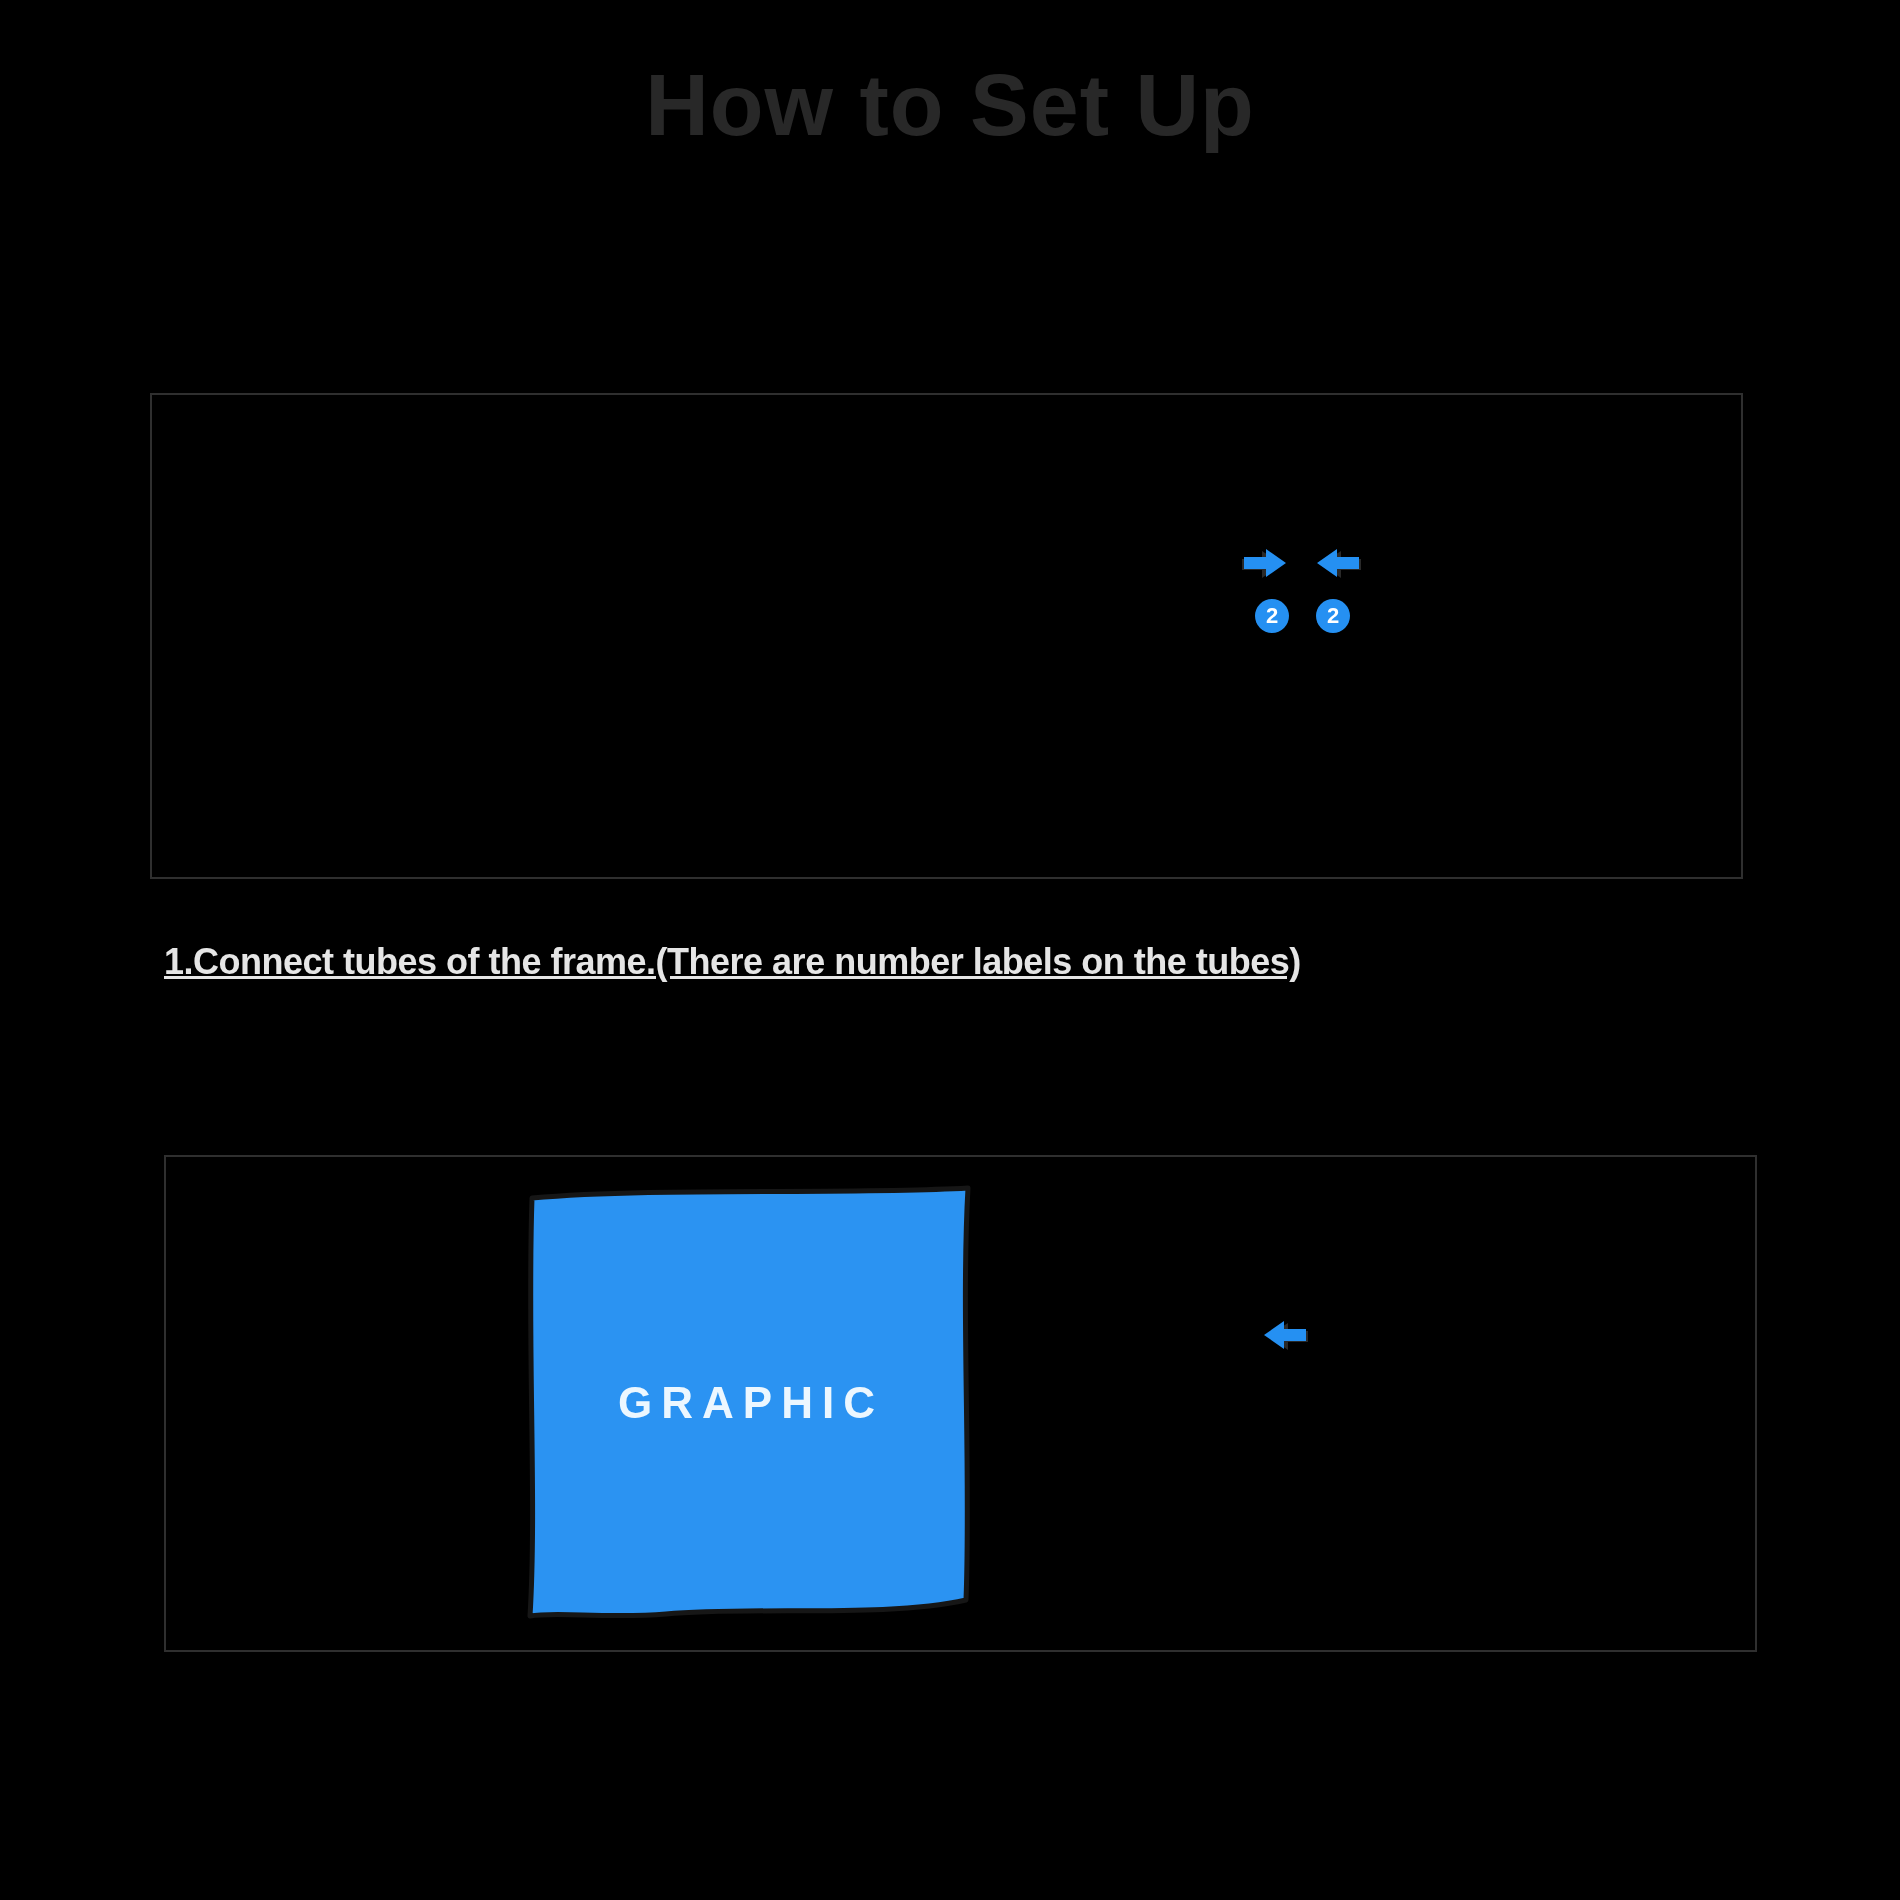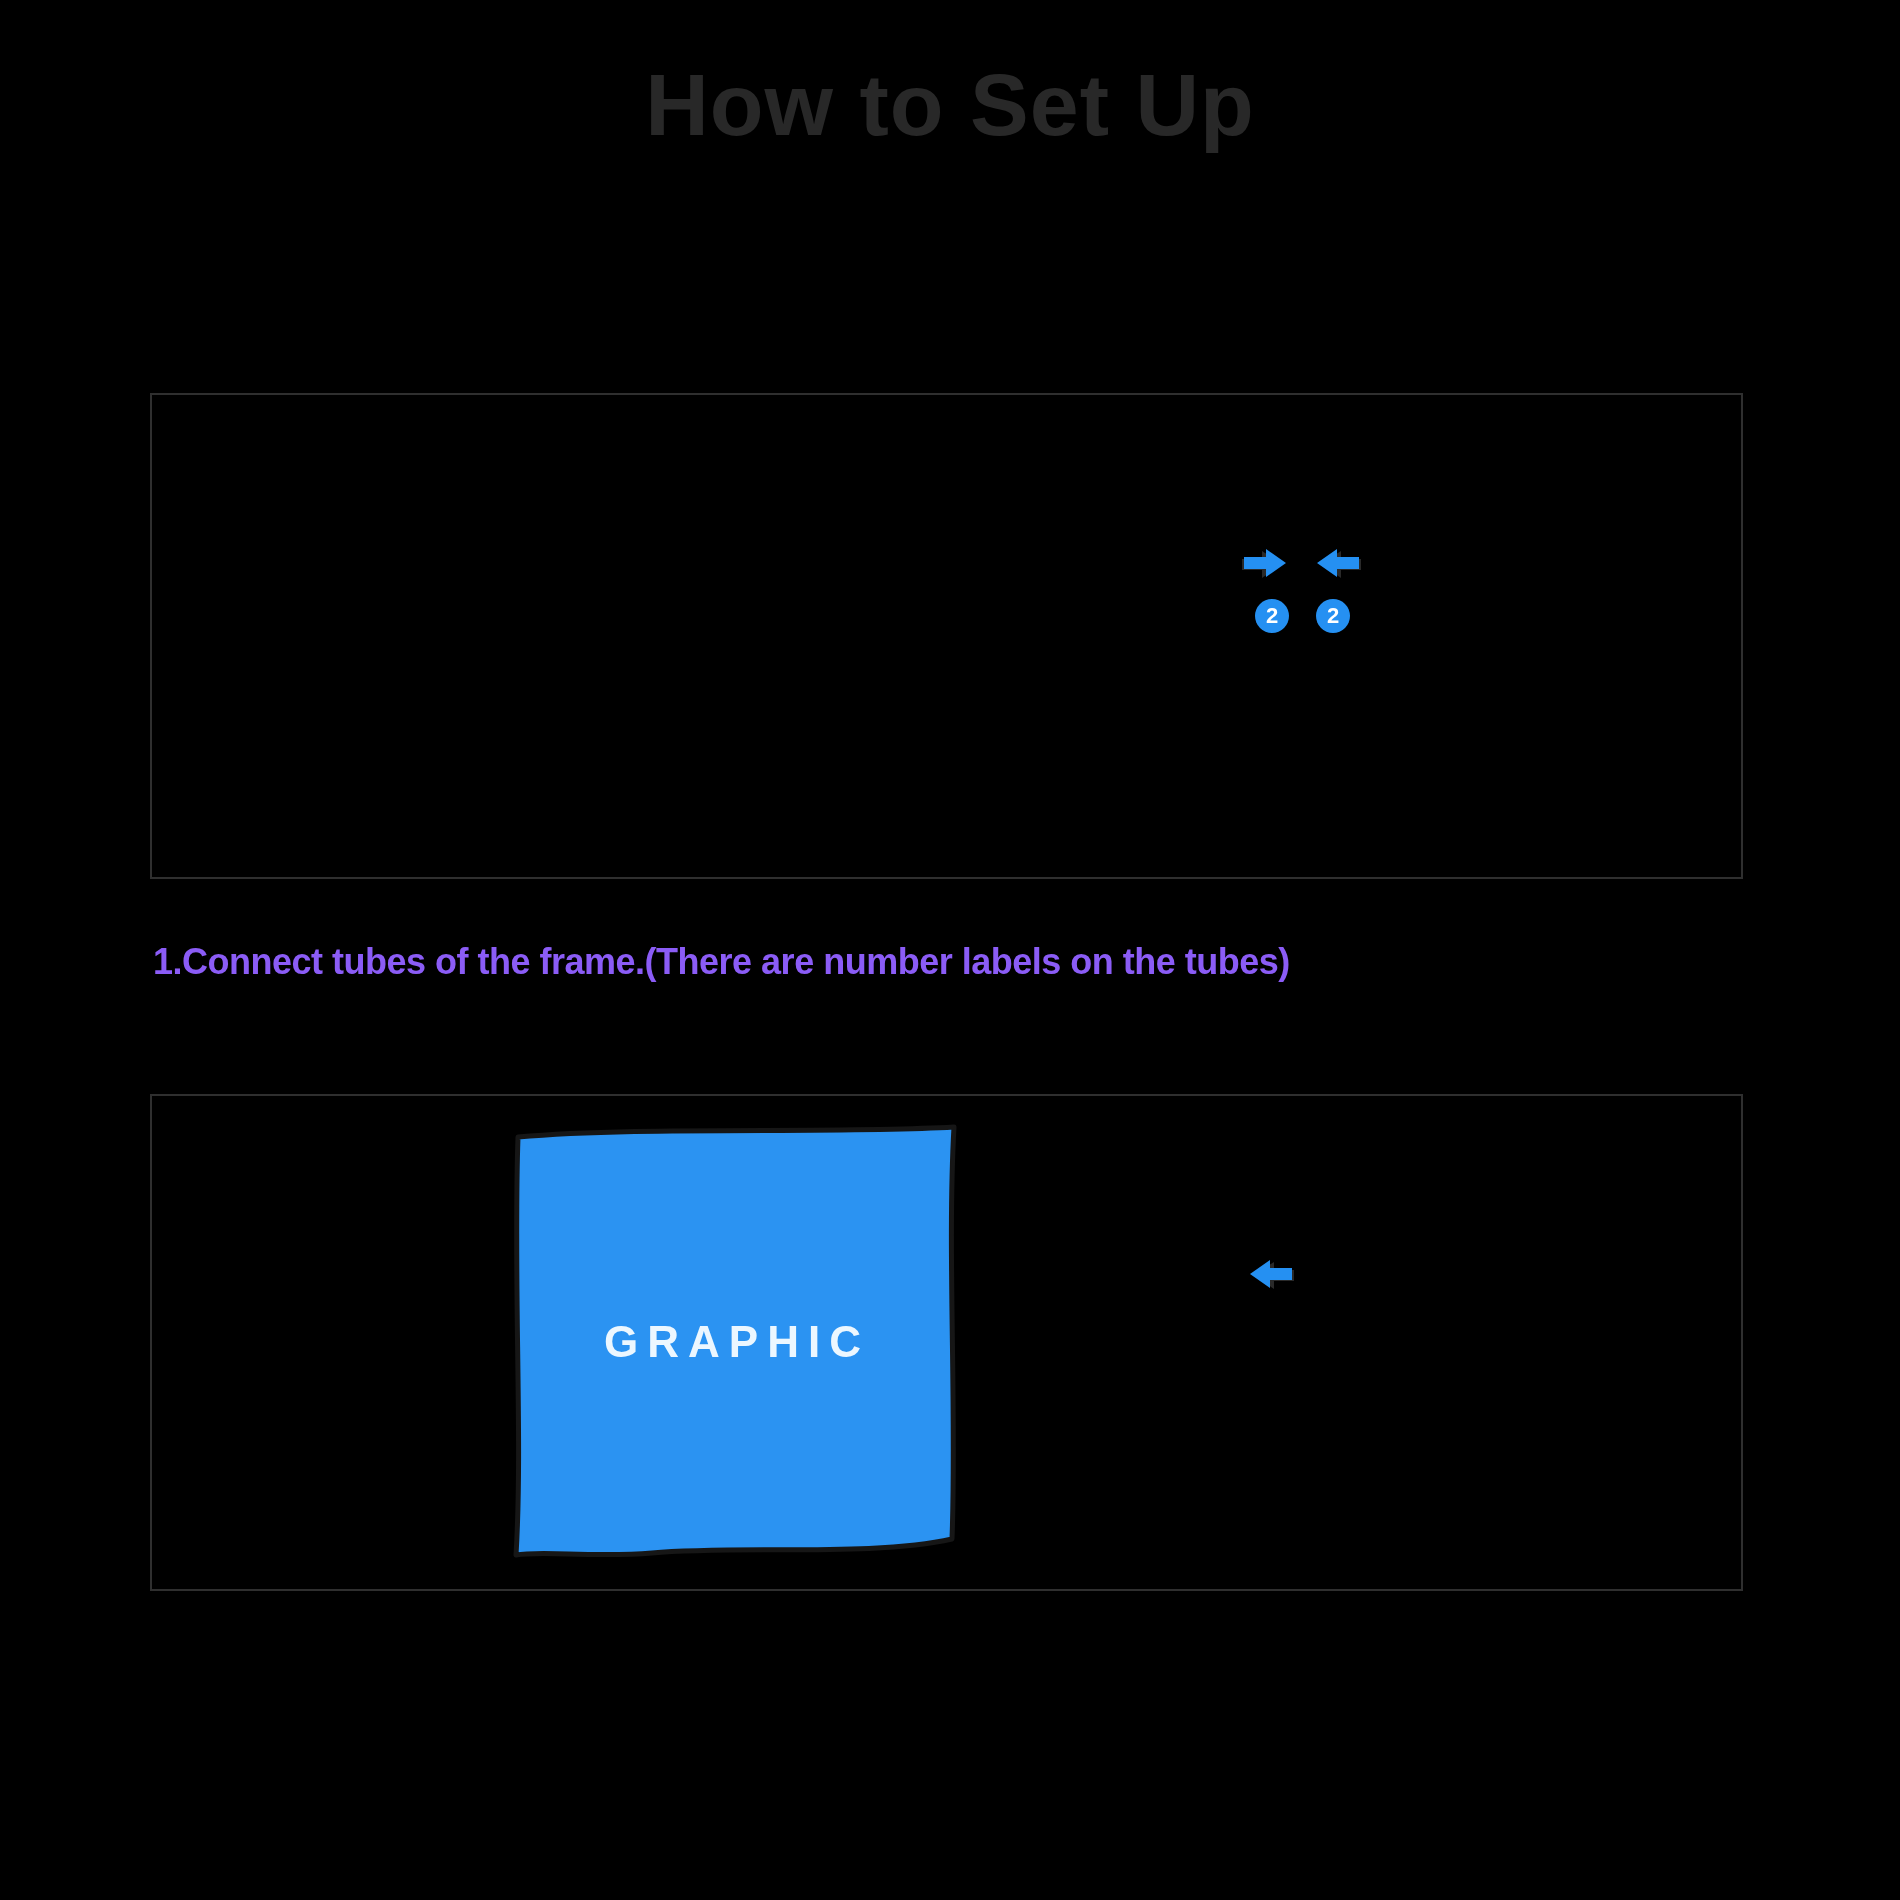--- a/index.html
+++ b/index.html
@@ -12,25 +12,25 @@
     position:absolute;left:0;top:58px;width:100%;
     text-align:center;color:#282828;font-weight:bold;
     font-size:88px;line-height:1.06;letter-spacing:1px;
   }
   
   .panel{
     position:absolute;left:150px;width:1593px;
     border:2px solid #2f2f2f;background:transparent;box-sizing:border-box;
   }
   .panel-1{top:393px;height:486px;}
-  .panel-2{top:1094px;height:497px;}
+  .panel-2{top:1155px;height:497px;margin-left:14px;}
   
   .caption{
-    position:absolute;left:153px;width:1600px;
-    color:#8b5cf6;font-weight:bold;font-size:36px;letter-spacing:-0.5px;
+    position:absolute;left:164px;width:1600px;
+    color:#e5e5e5;font-weight:bold;font-size:36px;letter-spacing:-0.5px;text-decoration:underline;
   }
   .caption-1{top:941px;}
   .caption-2{top:1703px;}
   
   .arrow{position:absolute;width:46px;height:34px;}
   .arrow svg{display:block;width:100%;height:100%;}
   .p1-arrow-right{left:1090px;top:151px;}
   .p1-arrow-left{left:1163px;top:151px;}
   .p2-arrow-left{left:1096px;top:161px;}
   

